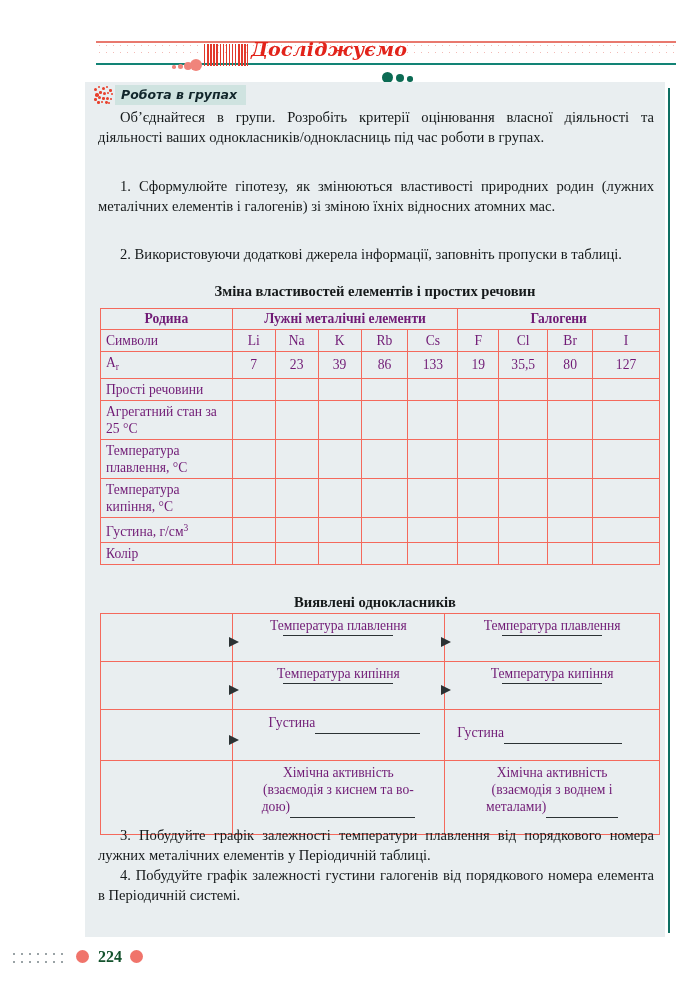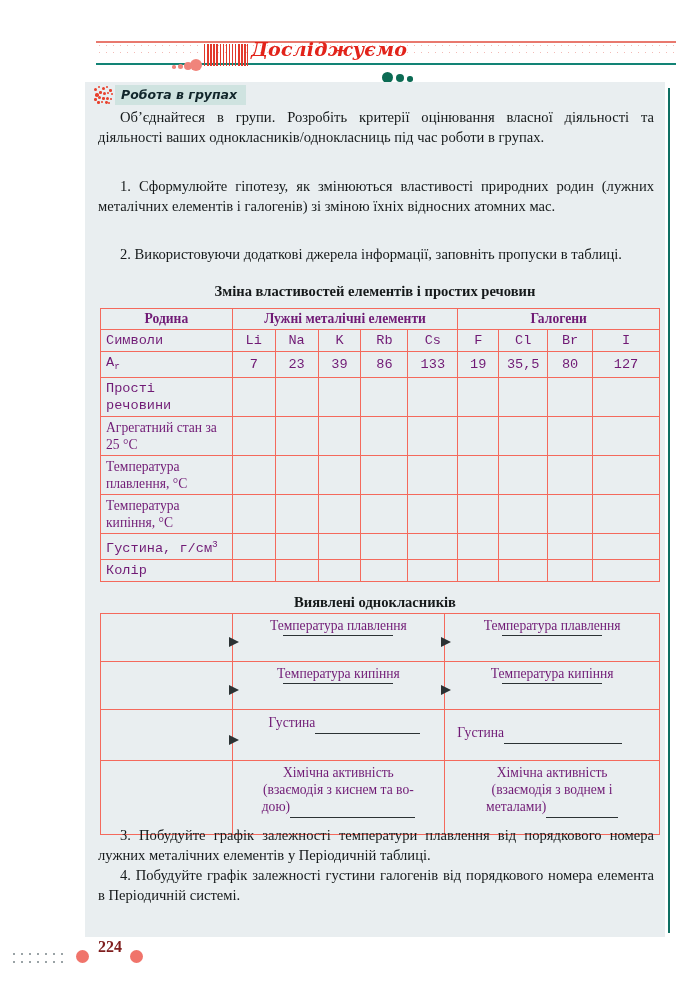--- a/index.html
+++ b/index.html
@@ -115,21 +115,21 @@
     background:#e9eef0;
     padding:2px 4px;
     font-weight:normal;
   }
   table.grid th { font-weight:bold; text-align:center; }
 
   #main-table { left:100px; top:308px; width:560px; }
   #main-table td.lbl { text-align:left; padding-left:5px; line-height:17px; }
   #main-table td.val, #main-table th { text-align:center; }
   #main-table tr.tall td { height:35px; vertical-align:top; }
-  #main-table tr.short td { height:21px;font-family:Liberation Mono, monospace; }
+  #main-table tr.short td { height:21px; }
 
   sub.sb { font-size:9.5px; vertical-align:-3px; }
   sup.sp { font-size:9.5px; vertical-align:5px; }
 
   
   #pattern-table { left:100px; top:613px; width:560px; }
   #pattern-table td { background:#e9eef0; vertical-align:top; padding:3px 6px 16px; }
   .pcell { position:relative; }
   .pcell .ptitle {
     text-align:center; font-size:13.6px; line-height:17px; display:block;
@@ -160,22 +160,22 @@
   .footer { position:absolute; left:0; top:938px; width:695px; height:48px; background:#fff; }
   .footer-dots {
     position:absolute; left:10px; top:12px; width:58px; height:18px;
     background-image:radial-gradient(#9aa3a6 1px, transparent 1.2px);
     background-size:8px 8px;
   }
   .fdot { position:absolute; top:12px; width:13px; height:13px; border-radius:50%; background:#f0746b; }
   .fdot.left { left:76px; }
   .fdot.right { left:130px; }
   .fnum {
-    position:absolute; left:90px; top:0; width:40px; text-align:center;
-    font-family:"Liberation Serif", serif; font-weight:bold; font-size:16px; color:#7f1d1d;
+    position:absolute; left:90px; top:10px; width:40px; text-align:center;
+    font-family:"Liberation Serif", serif; font-weight:bold; font-size:16px; color:#14532d;
   }
   .ftext {
     position:absolute; left:150px; top:13px;
     font-family:"Liberation Serif", serif; font-style:italic;
     font-size:13.5px; color:#4c5456;
   }
 </style>
 </head>
 <body>
 

